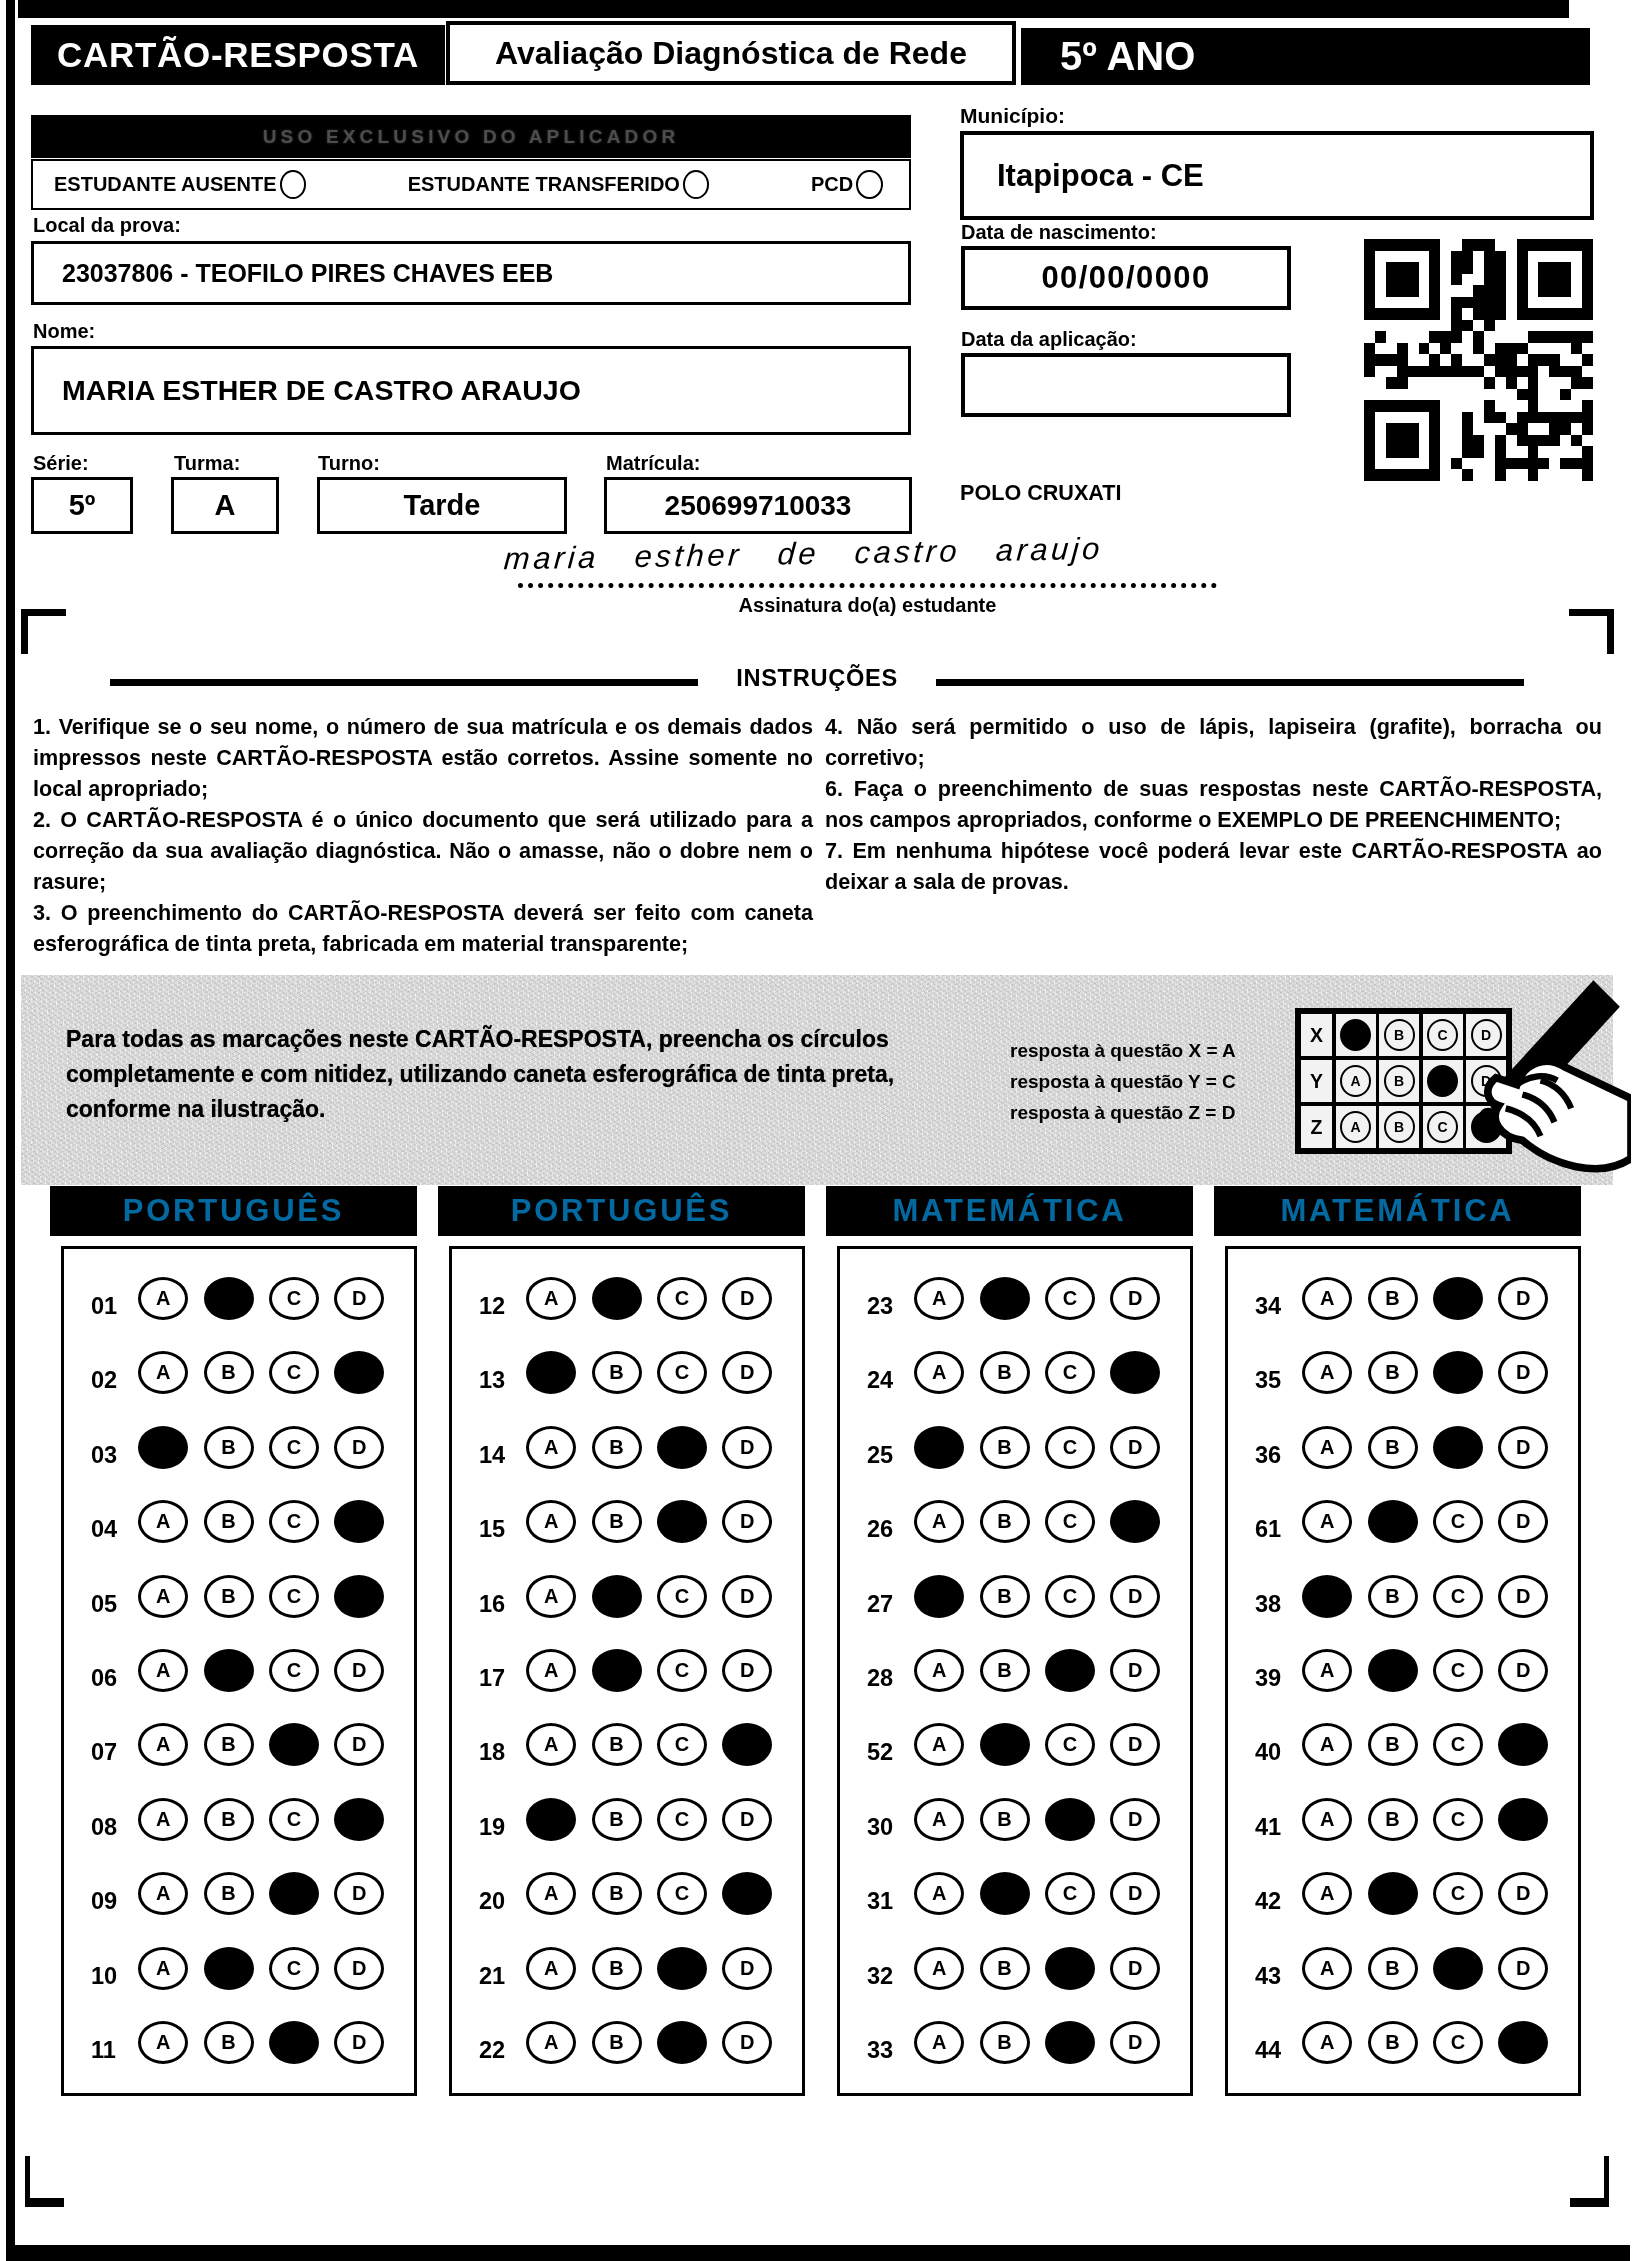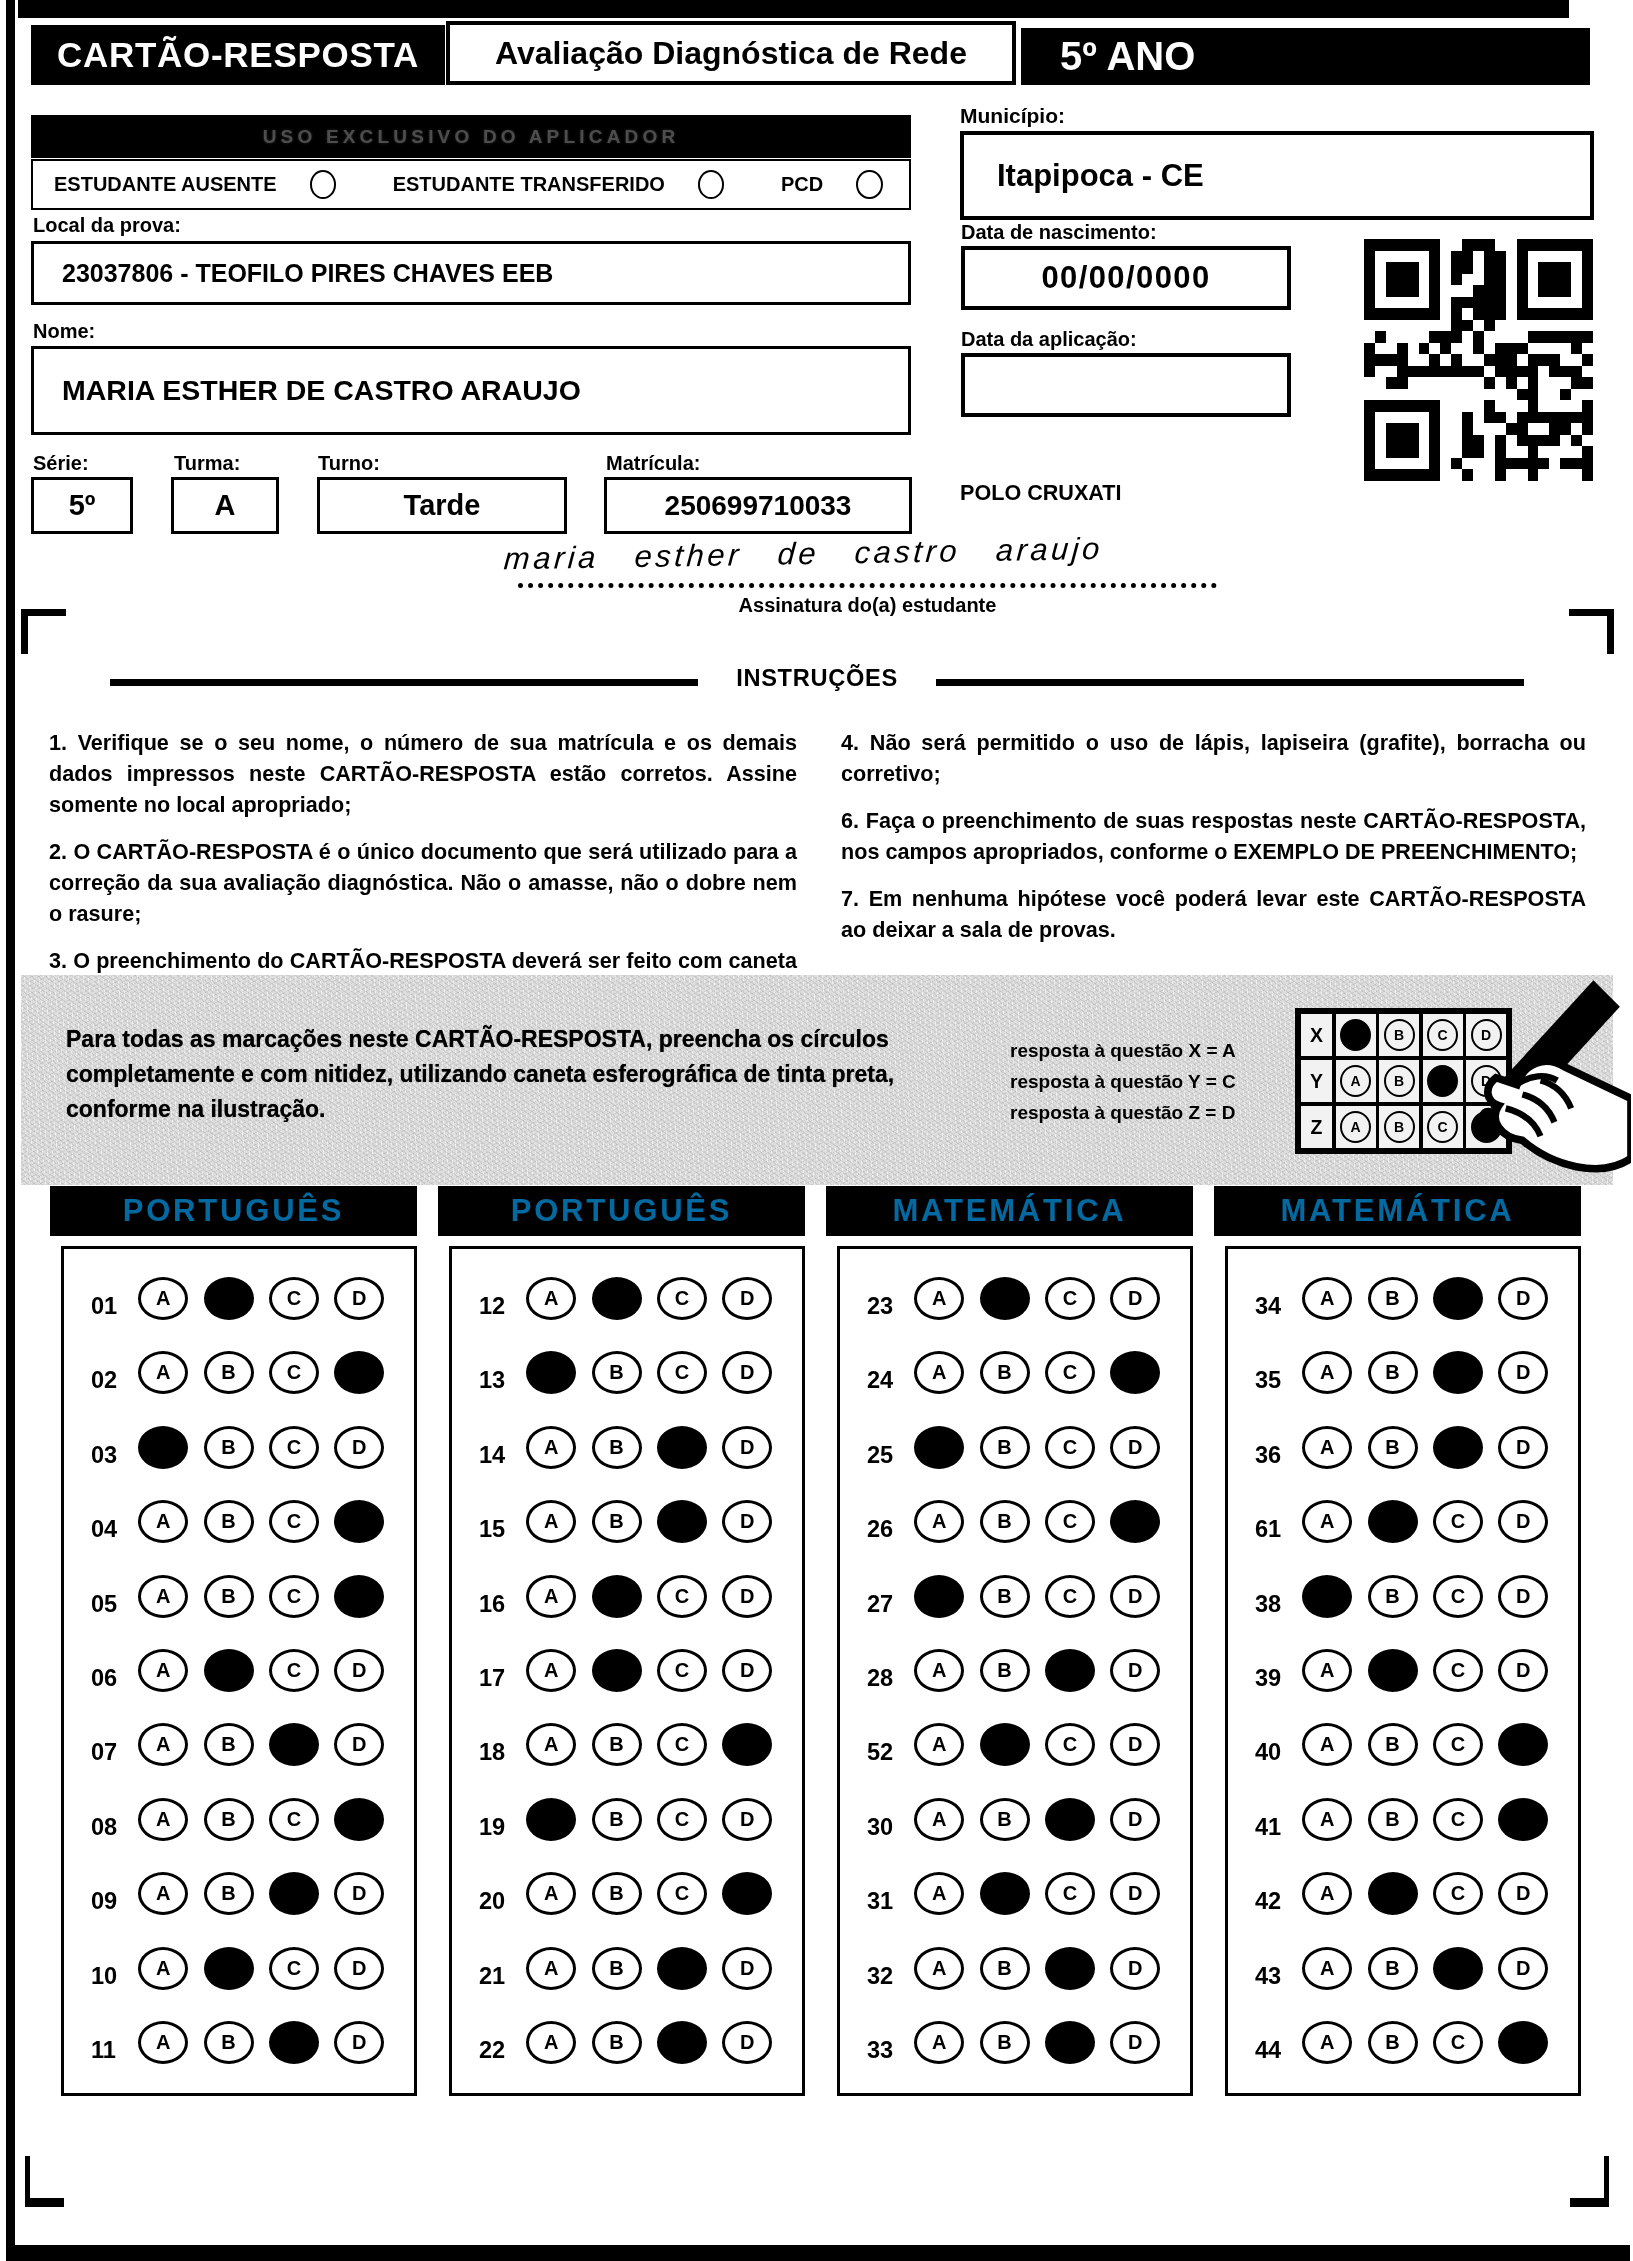--- a/index.html
+++ b/index.html
@@ -13,21 +13,21 @@
   #bottom-bar{left:9.7px;top:2245px;width:1620px;height:16.7px;background:#000}
 
   
   #hdr-card{left:31px;top:25px;width:414px;height:60px;background:#000;color:#fff;display:flex;align-items:center;justify-content:center;font-size:35px;letter-spacing:0.7px}
   #hdr-aval{left:446px;top:21px;width:570px;height:64px;background:#fff;border:4.9px solid #000;display:flex;align-items:center;justify-content:center;font-size:32px}
   #hdr-ano{left:1021px;top:28px;width:569px;height:57px;background:#000;color:#fff;display:flex;align-items:center;font-size:40px;padding-left:39px}
 
   
   #aplicador{left:31px;top:115px;width:880px;height:43px;background:#000;color:#4d4d4d;display:flex;align-items:center;justify-content:center;font-size:19px;letter-spacing:4.2px;text-shadow:0 0 2.8px #2c2c2c}
   #status-box{left:31px;top:159px;width:880px;height:51px;border:2.8px solid #000;display:flex;align-items:center;justify-content:space-between;padding:0 26.4px 0 21px;background:#fff}
-  .status-item{display:flex;align-items:center;gap:33px;font-size:20px}
+  .status-item{display:flex;align-items:center;gap:3px;font-size:20px}
   .status-circle{width:26.4px;height:29px;border:2.8px solid #000;border-radius:50%;background:#fff}
 
   .field-label{font-size:20px}
   #lbl-local{left:33px;top:214px}
   #box-local{left:31px;top:241px;width:880px;height:64px;border:3.5px solid #000;display:flex;align-items:center;padding-left:28px;font-size:25px;background:#fff}
   #lbl-nome{left:33px;top:320px}
   #box-nome{left:31px;top:346px;width:880px;height:89px;border:3.5px solid #000;display:flex;align-items:center;padding-left:28px;font-size:28.5px;background:#fff}
   #lbl-serie{left:33px;top:452px}
   #lbl-turma{left:174px;top:452px}
   #lbl-turno{left:318px;top:452px}
@@ -60,21 +60,21 @@
   #bracket-bl{left:25px;top:2156px;width:39px;height:51px;border-left:5.6px solid #000;border-bottom:9.7px solid #000}
   #bracket-br{left:1570px;top:2156px;width:39px;height:51px;border-right:5.6px solid #000;border-bottom:9.7px solid #000}
 
   
   #instr-title{left:699px;top:665px;width:236px;text-align:center;font-size:23.6px;letter-spacing:0.7px}
   #instr-line-l{left:110px;top:679px;width:588px;height:7px;background:#000}
   #instr-line-r{left:936px;top:679px;width:588px;height:7px;background:#000}
   .instr-col{font-size:21.6px;line-height:31px;text-align:justify}
   #instr-left{left:33px;top:711px;width:780px}
   #instr-right{left:825px;top:711px;width:777px}
-  .instr-item{margin:16px}
+  .instr-item{margin:0}
 
   
   #gray-box{left:21px;top:975px;width:1592px;height:210px;background-color:#dedede;
     background-image:repeating-linear-gradient(37deg,rgba(0,0,0,.07) 0 1.4px,rgba(255,255,255,0) 1.4px 4.2px),
       repeating-linear-gradient(-29deg,rgba(0,0,0,.08) 0 0.7px,rgba(255,255,255,0) 0.7px 3.5px),
       repeating-linear-gradient(84deg,rgba(255,255,255,.55) 0 0.7px,rgba(0,0,0,0) 0.7px 4.9px)}
   #ex-text{left:66px;top:1022px;width:897px;font-size:23px;line-height:35px;text-shadow:0 0 0.7px #333}
   #ex-notes{left:1010px;top:1035px;font-size:19px;line-height:31px}
   .note-line{white-space:nowrap}
   #example-grid{left:1295px;top:1008px;border:6.3px solid #000;background:#000;display:flex;flex-direction:column;gap:4.2px}

